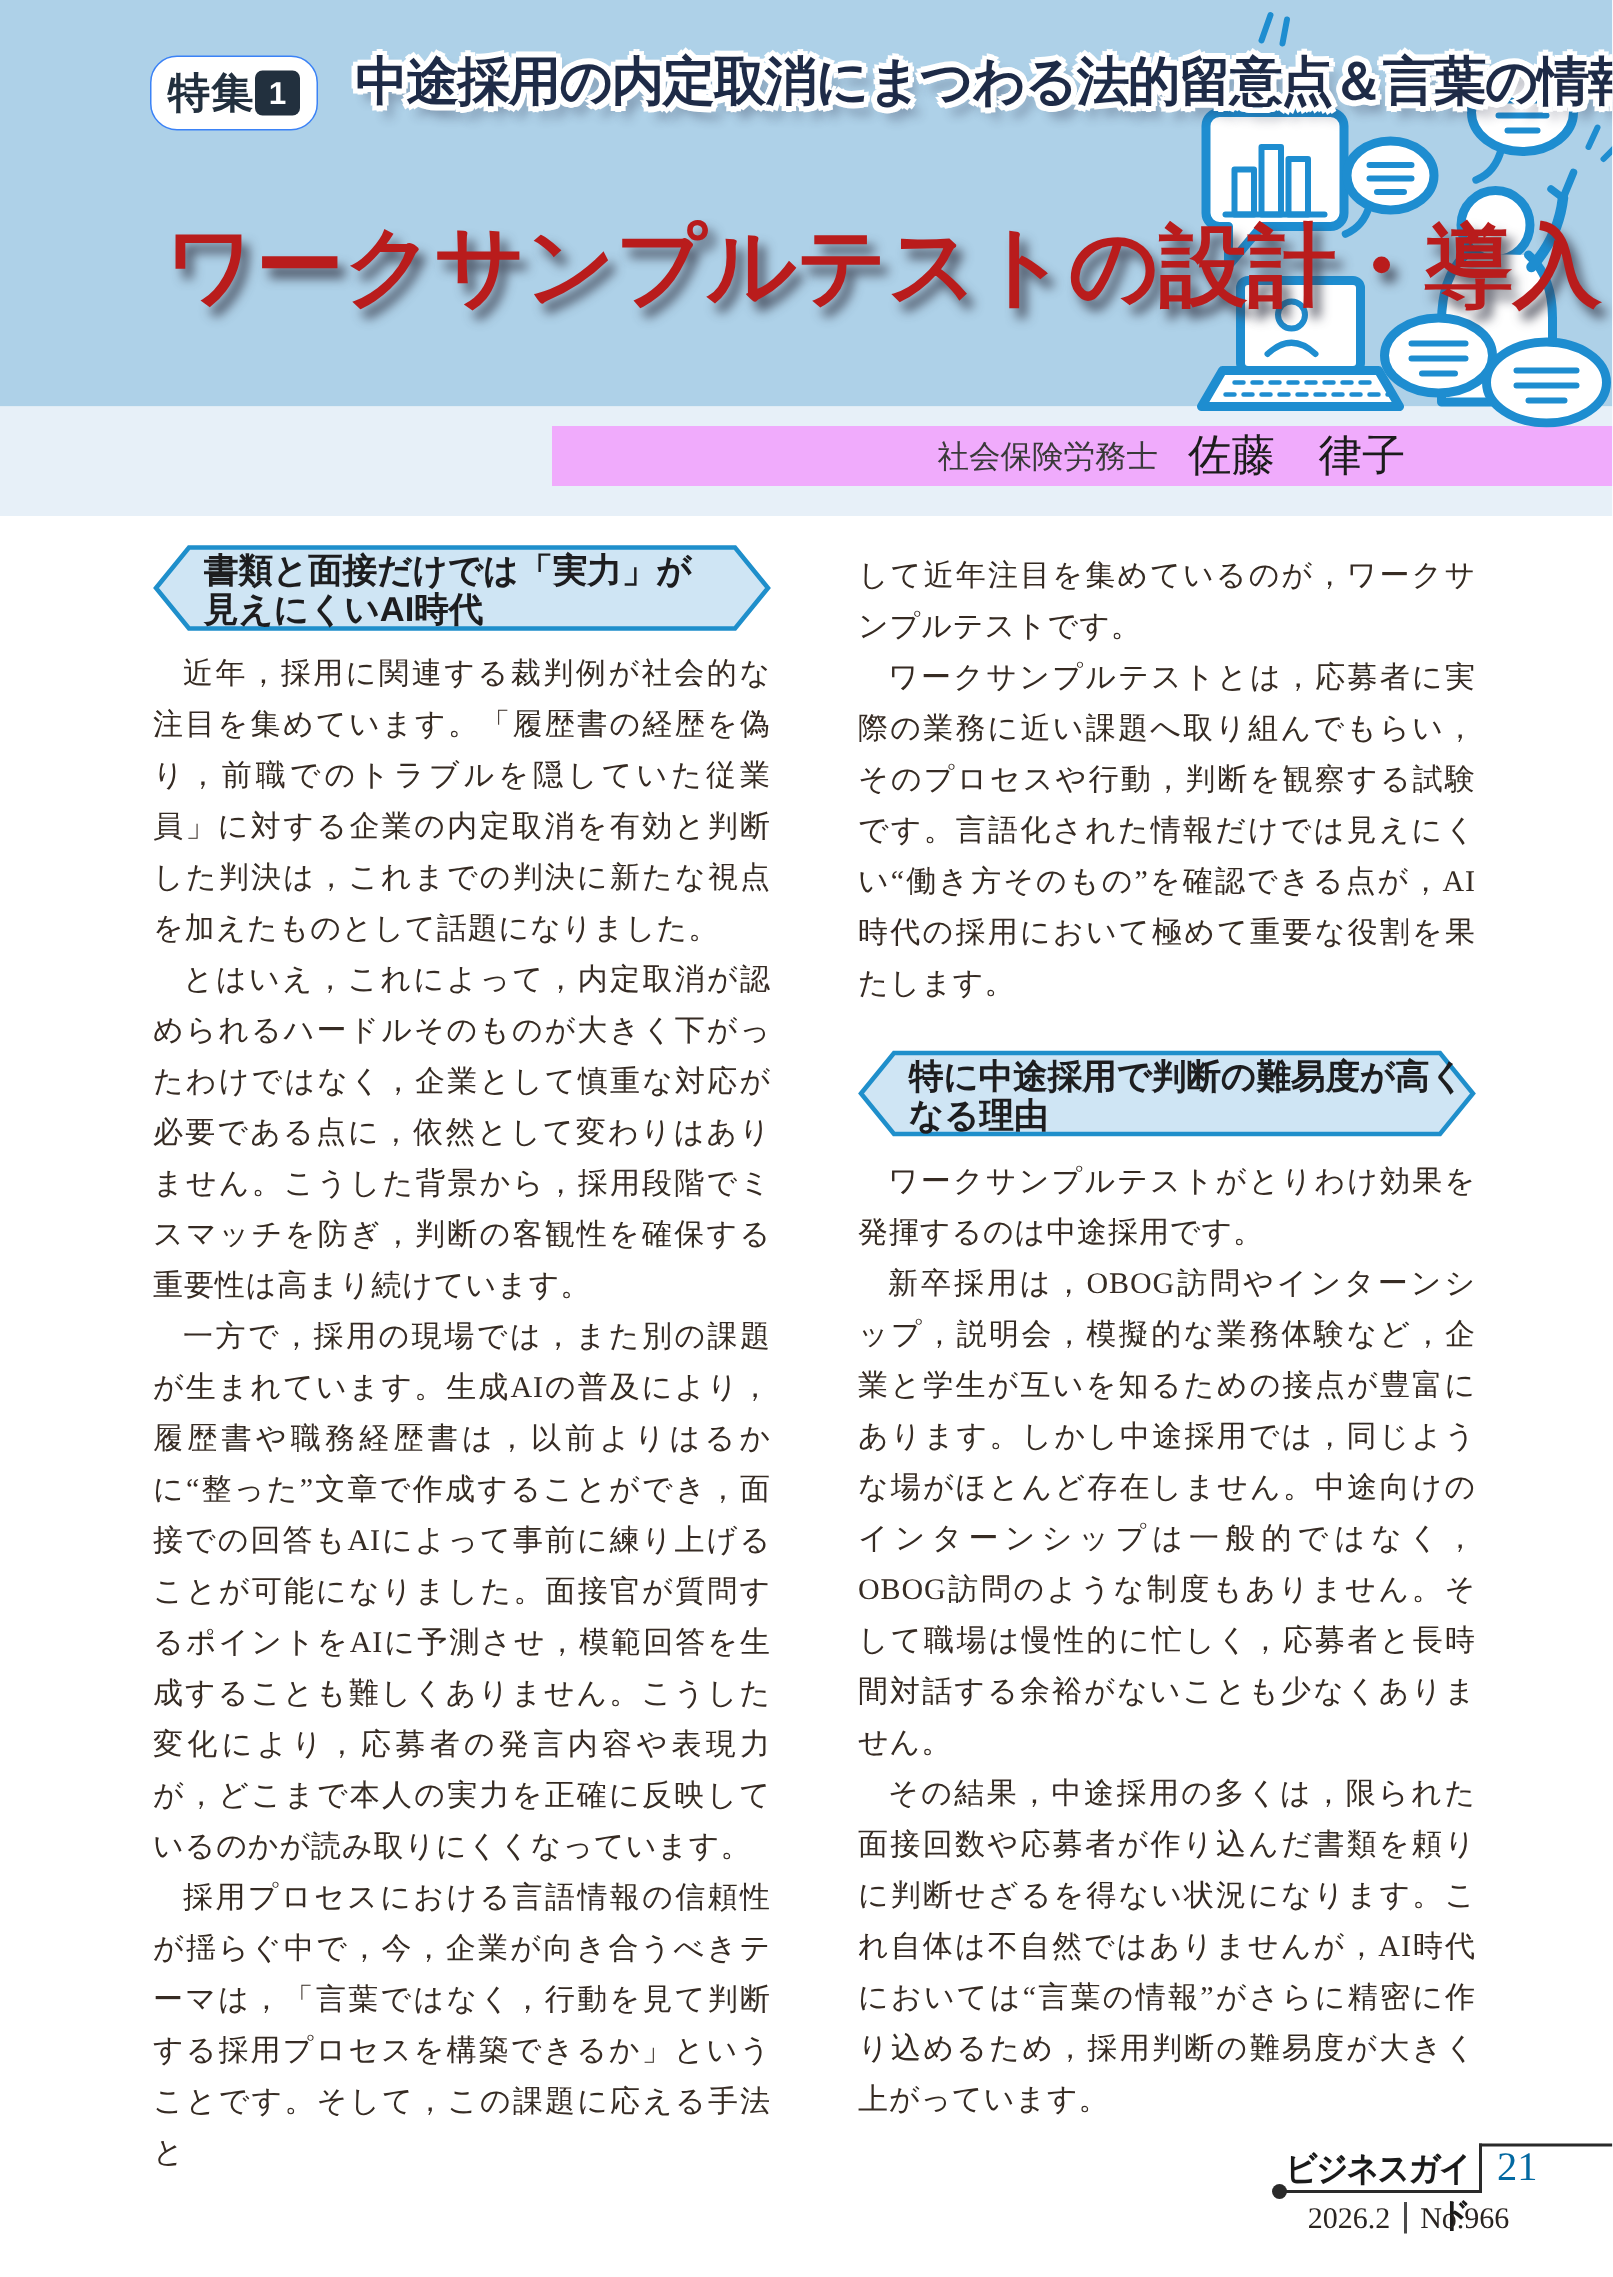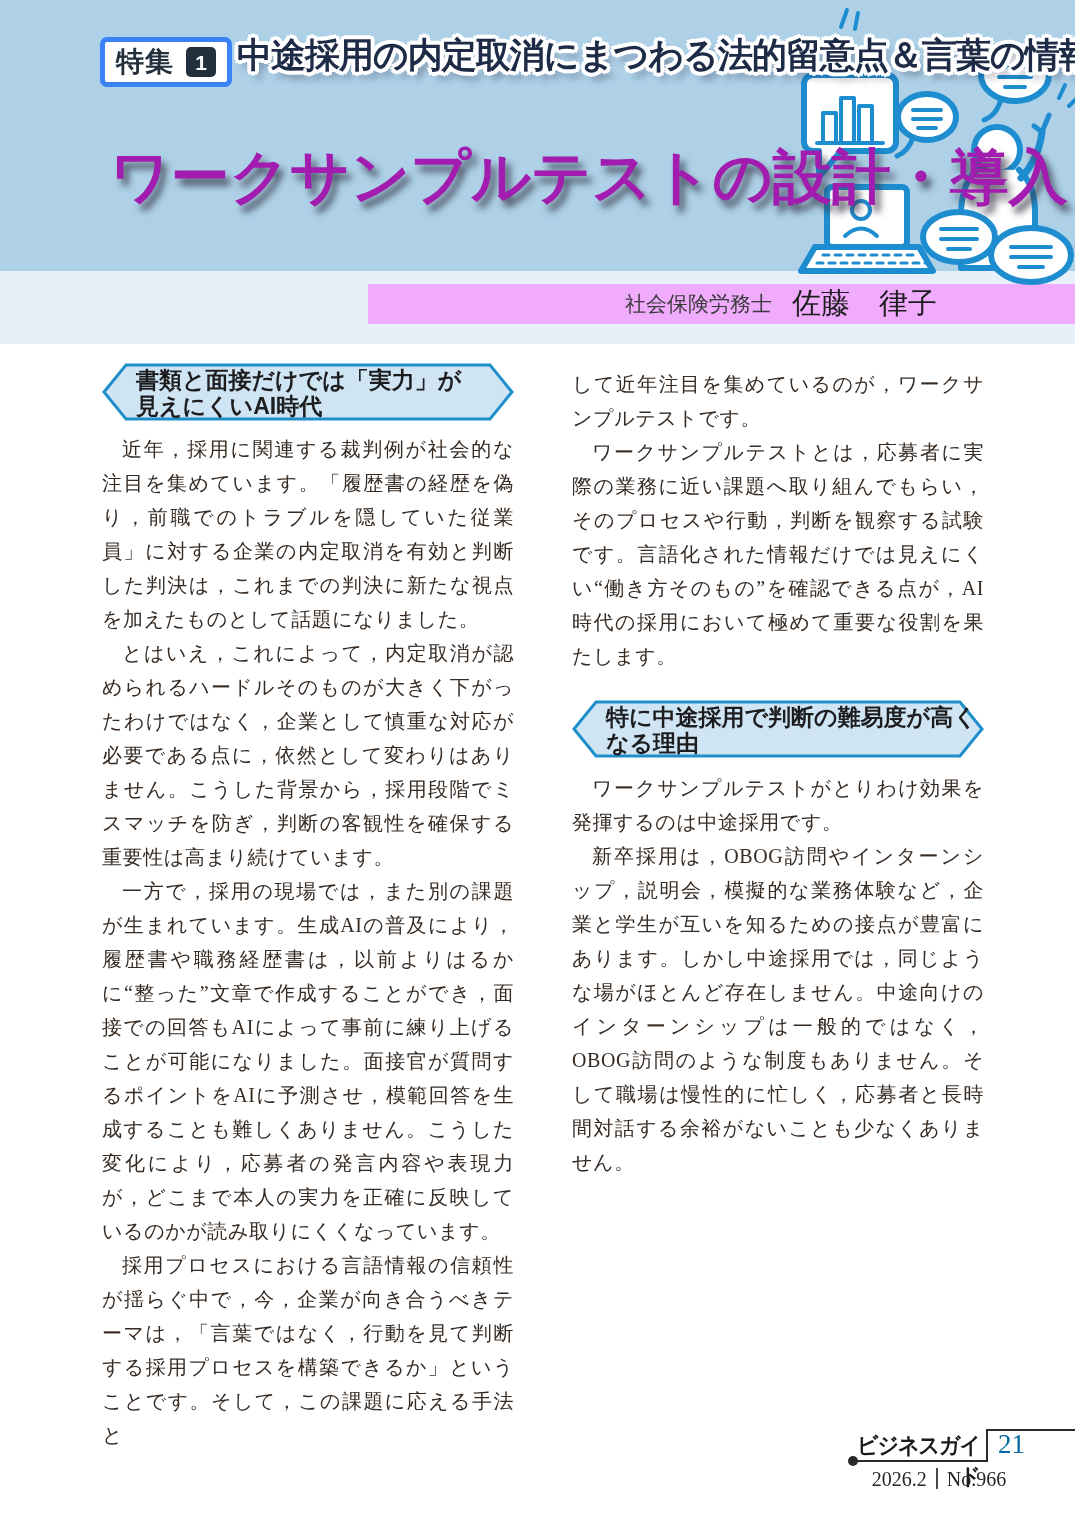--- a/index.html
+++ b/index.html
@@ -1,37 +1,37 @@
 <!DOCTYPE html>
 <html><head>
 <meta charset="utf-8">
 <style>
   html,body{margin:0;padding:0;background:#ffffff;}
   .page{position:relative;width:1075px;height:1518px;background:#ffffff;overflow:hidden;
         font-family:"Liberation Serif","DejaVu Serif",serif;}
   
   .hero{position:absolute;left:0;top:0;width:1075px;height:271px;background:#aed1e8;}
   .feature-badge{position:absolute;left:100px;top:37px;height:50px;box-sizing:border-box;
-        background:#ffffff;border:5px solid #3b82f6;border-radius:7px;
-        display:flex;align-items:center;gap:12px;padding:0 11px;z-index:3;}
+        background:#ffffff;border:1px solid #3b82f6;border-radius:18px;
+        display:flex;align-items:center;gap:0;padding:0 11px;z-index:3;}
   .badge-label{font-family:"Liberation Sans","DejaVu Sans",sans-serif;font-weight:900;
         font-size:28px;color:#22303e;letter-spacing:1px;line-height:1;}
   .badge-numbox{width:30px;height:30px;background:#22303e;border-radius:5px;
         display:flex;align-items:center;justify-content:center;}
   .badge-numbox span{font-family:"Liberation Sans","DejaVu Sans",sans-serif;font-weight:900;
         font-size:21px;color:#ffffff;line-height:1;}
   .series-title{position:absolute;left:237px;top:36px;z-index:3;
         font-family:"Liberation Sans","DejaVu Sans",sans-serif;font-weight:900;
         font-size:35px;line-height:1.1;color:#1e2b47;letter-spacing:-1px;white-space:nowrap;
         text-shadow:-3px -3px 0 #fff,3px -3px 0 #fff,-3px 3px 0 #fff,3px 3px 0 #fff,
                     0 -4px 0 #fff,0 4px 0 #fff,-4px 0 0 #fff,4px 0 0 #fff,
                     6px 8px 7px rgba(40,45,70,.45);}
   .main-title{position:absolute;left:110px;top:142px;margin:0;z-index:2;
         font-family:"Liberation Sans","DejaVu Sans",sans-serif;font-weight:800;
-        font-size:59px;line-height:1.2;color:#a21caf;letter-spacing:0px;white-space:nowrap;
+        font-size:59px;line-height:1.2;color:#b91c1c;letter-spacing:0px;white-space:nowrap;
         text-shadow:5px 7px 7px rgba(55,58,72,.8);}
   .illustration{position:absolute;left:775px;top:5px;z-index:1;}
   
   .sub-strip{position:absolute;left:0;top:271px;width:1075px;height:73px;background:#e7f0f8;}
   .author-bar{position:absolute;left:368px;top:13px;right:0;height:40px;background:#f0abfc;
         display:flex;align-items:center;justify-content:flex-end;gap:20px;padding-right:138px;box-sizing:border-box;}
   .author-role{font-family:"Liberation Sans","DejaVu Sans",sans-serif;font-size:21px;color:#3a3a3a;}
   .author-name{font-family:"Liberation Sans","DejaVu Sans",sans-serif;font-size:29px;font-weight:400;color:#1c1c1c;}
   
   .col{position:absolute;width:412px;color:#362b23;font-size:20px;line-height:34px;
@@ -167,20 +167,21 @@
       <svg width="412" height="58" viewBox="0 0 412 58" preserveAspectRatio="none">
         <polygon class="hx" points="2,29 24,2 388,2 410,29 388,56 24,56"></polygon>
       </svg>
       <div class="heading-text">
         <span>特に中途採用で判断の難易度が高く</span><br>
         <span>なる理由</span>
       </div>
     </div>
     <p class="para indent">ワークサンプルテストがとりわけ効果を発揮するのは中途採用です。</p>
     <p class="para indent">新卒採用は，OBOG訪問やインターンシップ，説明会，模擬的な業務体験など，企業と学生が互いを知るための接点が豊富にあります。しかし中途採用では，同じような場がほとんど存在しません。中途向けのインターンシップは一般的ではなく，OBOG訪問のような制度もありません。そして職場は慢性的に忙しく，応募者と長時間対話する余裕がないことも少なくありません。</p>
+    <p class="para indent">その結果，中途採用の多くは，限られた面接回数や応募者が作り込んだ書類を頼りに判断せざるを得ない状況になります。これ自体は不自然ではありませんが，AI時代においては“言葉の情報”がさらに精密に作り込めるため，採用判断の難易度が大きく上がっています。</p>
   </section>
 
   <footer>
     <div class="footer-line f-top"></div>
     <div class="footer-line f-vert"></div>
     <div class="footer-line f-bottom"></div>
     <div class="f-dot"></div>
     <div class="mag-logo">ビジネスガイド</div>
     <div class="page-num">21</div>
     <div class="issue-info">

